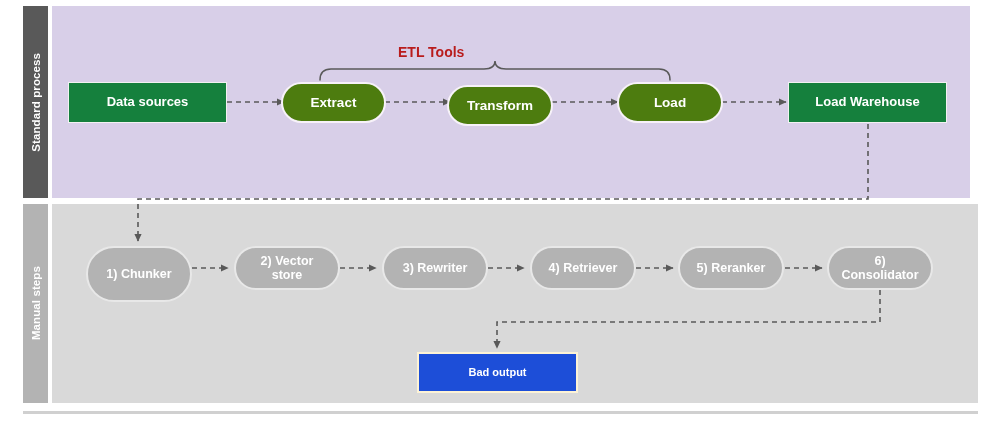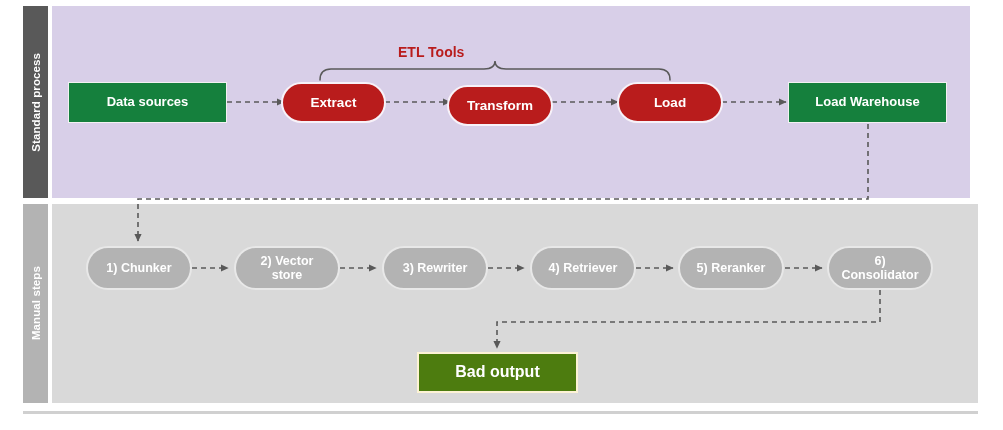--- a/index.html
+++ b/index.html
@@ -54,35 +54,35 @@
     color: #ffffff;
     line-height: 1.15;
     z-index: 4;
   }
   .node-rect {
     background: #15803d;
     border: 1.5px solid #f2f2f2;
     font-size: 13px;
   }
   .node-pill {
-    background: #b91c1c;
+    background: #4d7c0f;
     border: 2px solid #f7f2f9;
     border-radius: 999px;
     font-size: 13.5px;
   }
   .node-step {
     background: #b3b3b3;
     border: 2px solid #e8e8e8;
     border-radius: 999px;
     font-size: 12.5px;
   }
   .node-output {
-    background: #4d7c0f;
+    background: #1d4ed8;
     border: 2px solid #fdf3d6;
-    font-size: 16px;
+    font-size: 11px;
   }
 
   
   #etl-label {
     position: absolute;
     left: 398px; top: 44px;
     font-size: 14px; font-weight: bold;
     color: #b91c1c;
     z-index: 5;
     white-space: nowrap;
@@ -157,21 +157,21 @@
   </div>
 
   <div class="node node-pill" style="left:617px; top:82px; width:106px; height:41px;">
     <span>Load</span>
   </div>
 
   <div class="node node-rect" style="left:788px; top:82px; width:159px; height:41px;">
     <span>Load Warehouse</span>
   </div>
 
-  <div class="node node-step" style="left:86px; top:246px; width:106px; height:44px;">
+  <div class="node node-step" style="left:86px; top:246px; width:106px; height:56px;">
     <span>1) Chunker</span>
   </div>
 
   <div class="node node-step" style="left:234px; top:246px; width:106px; height:44px;">
     <span style="max-width:76px; display:block;">2) Vector store</span>
   </div>
 
   <div class="node node-step" style="left:382px; top:246px; width:106px; height:44px;">
     <span>3) Rewriter</span>
   </div>

